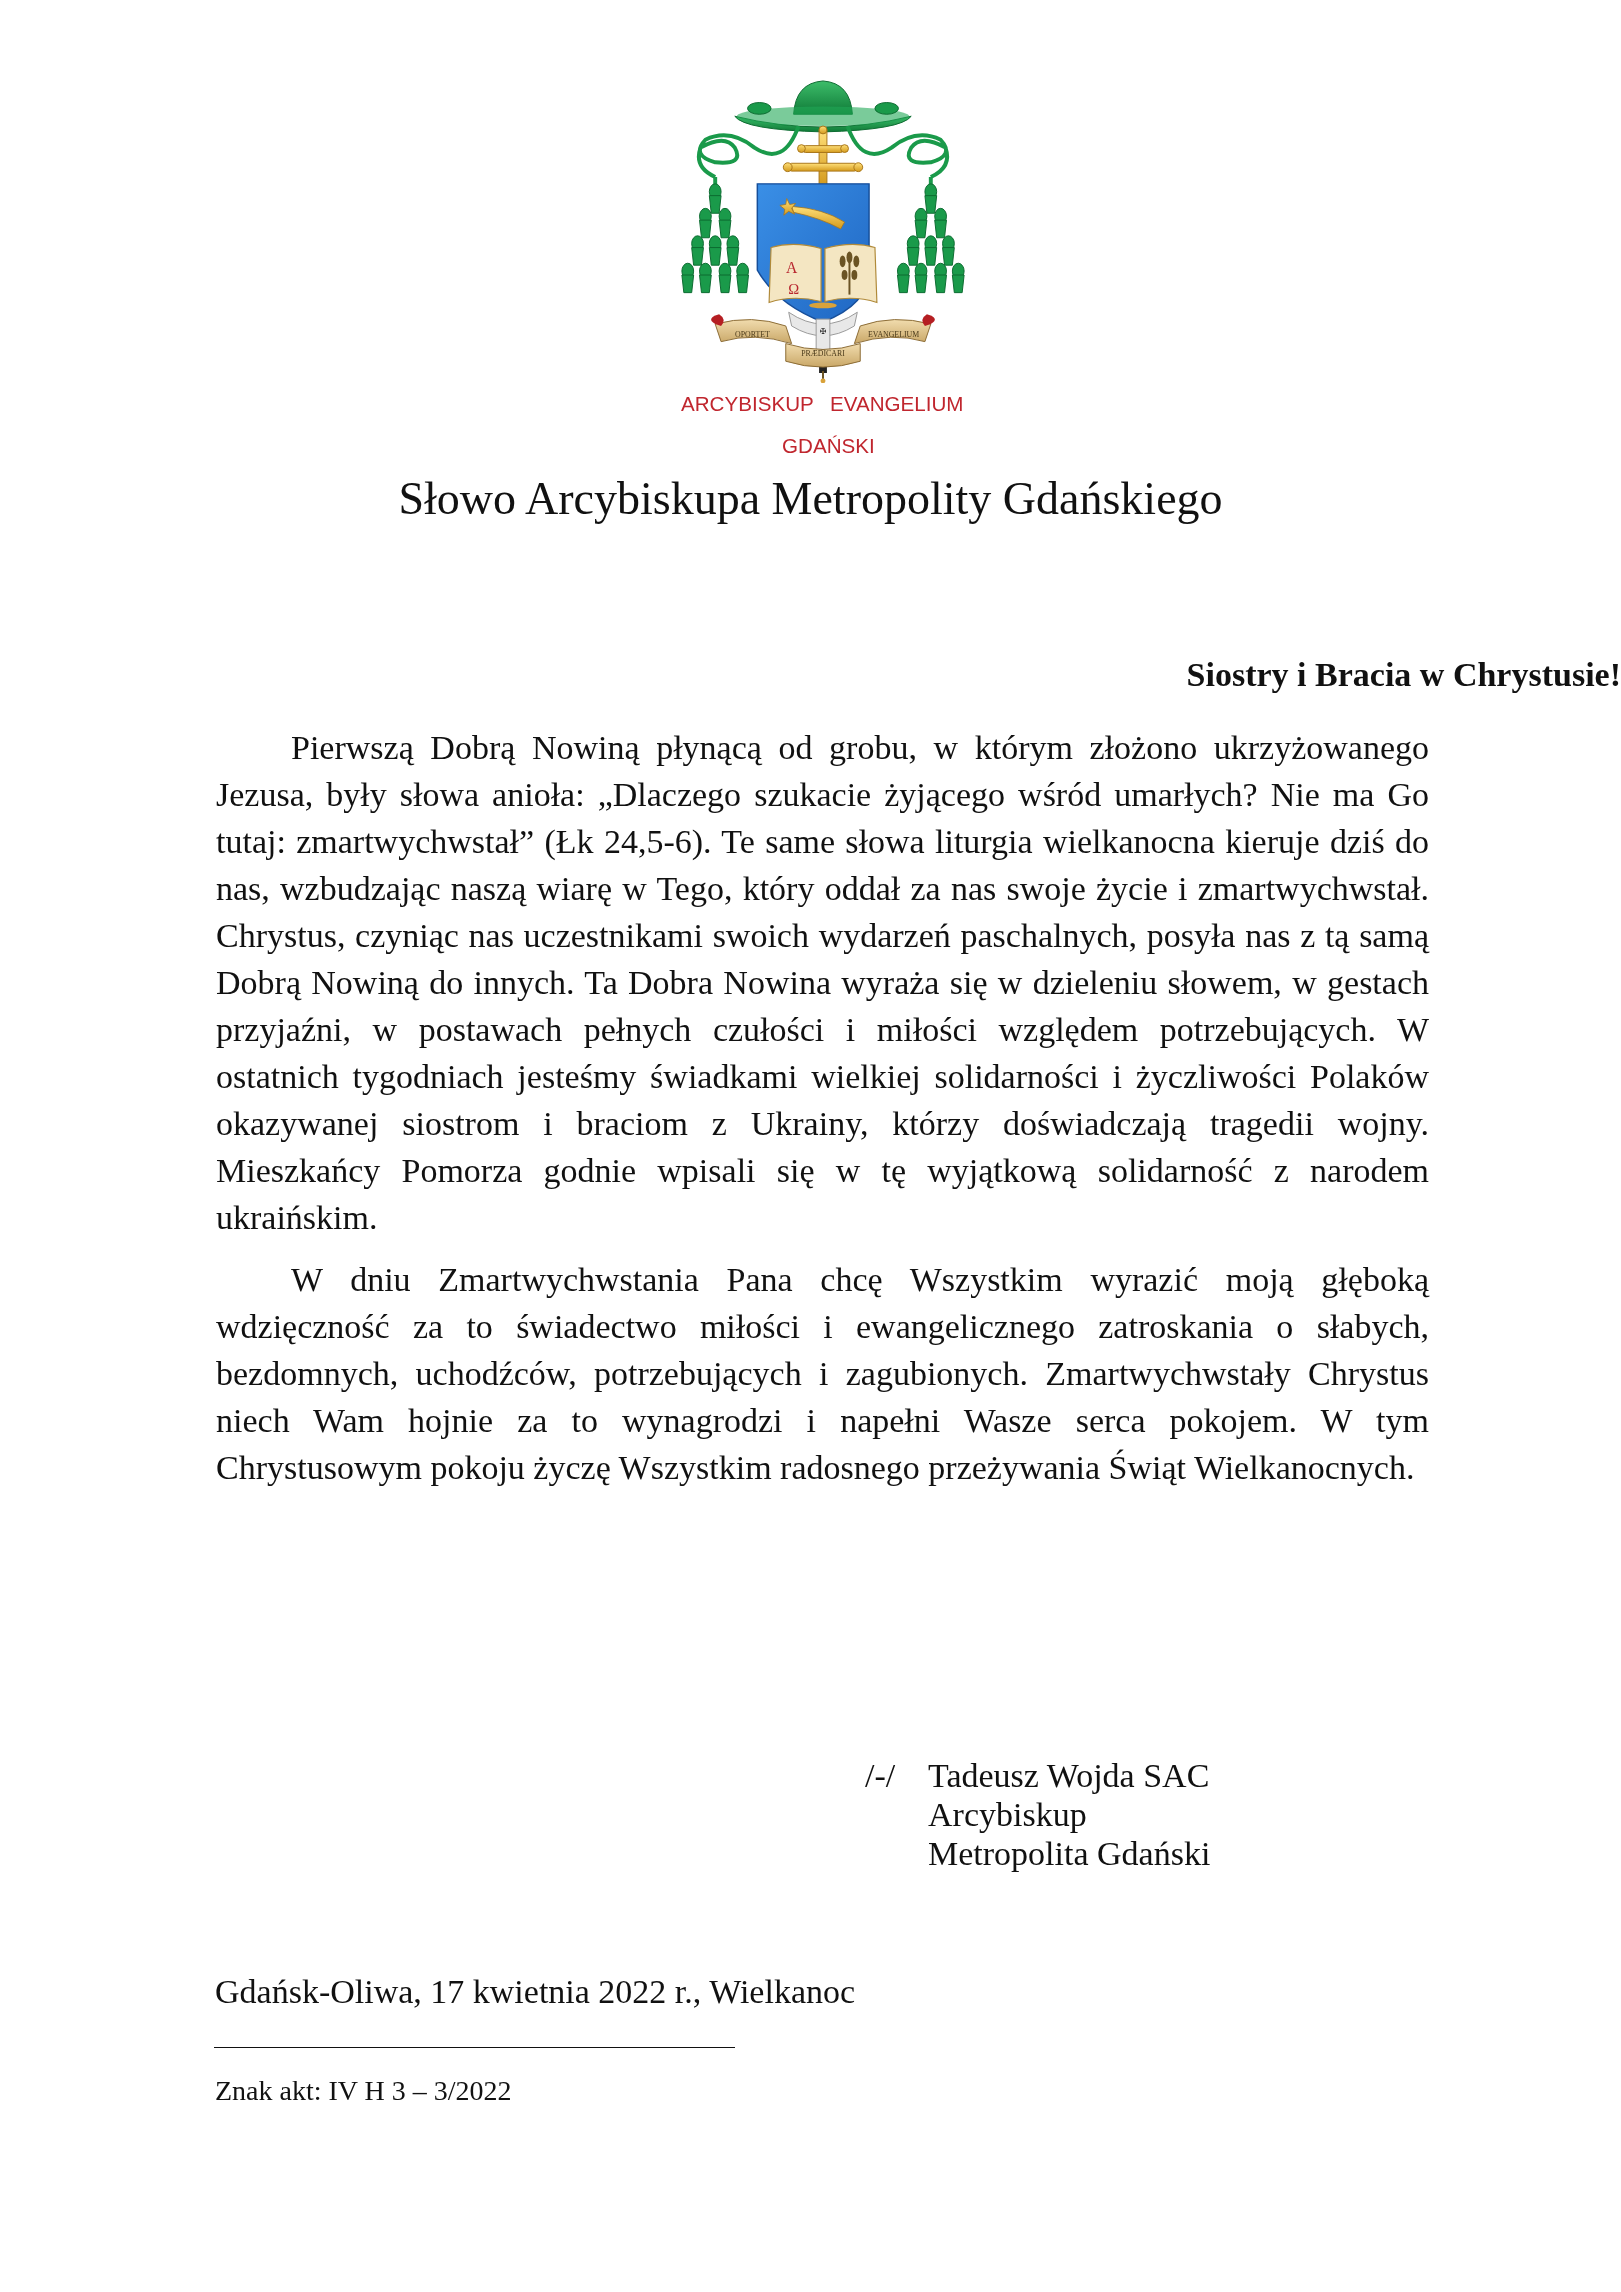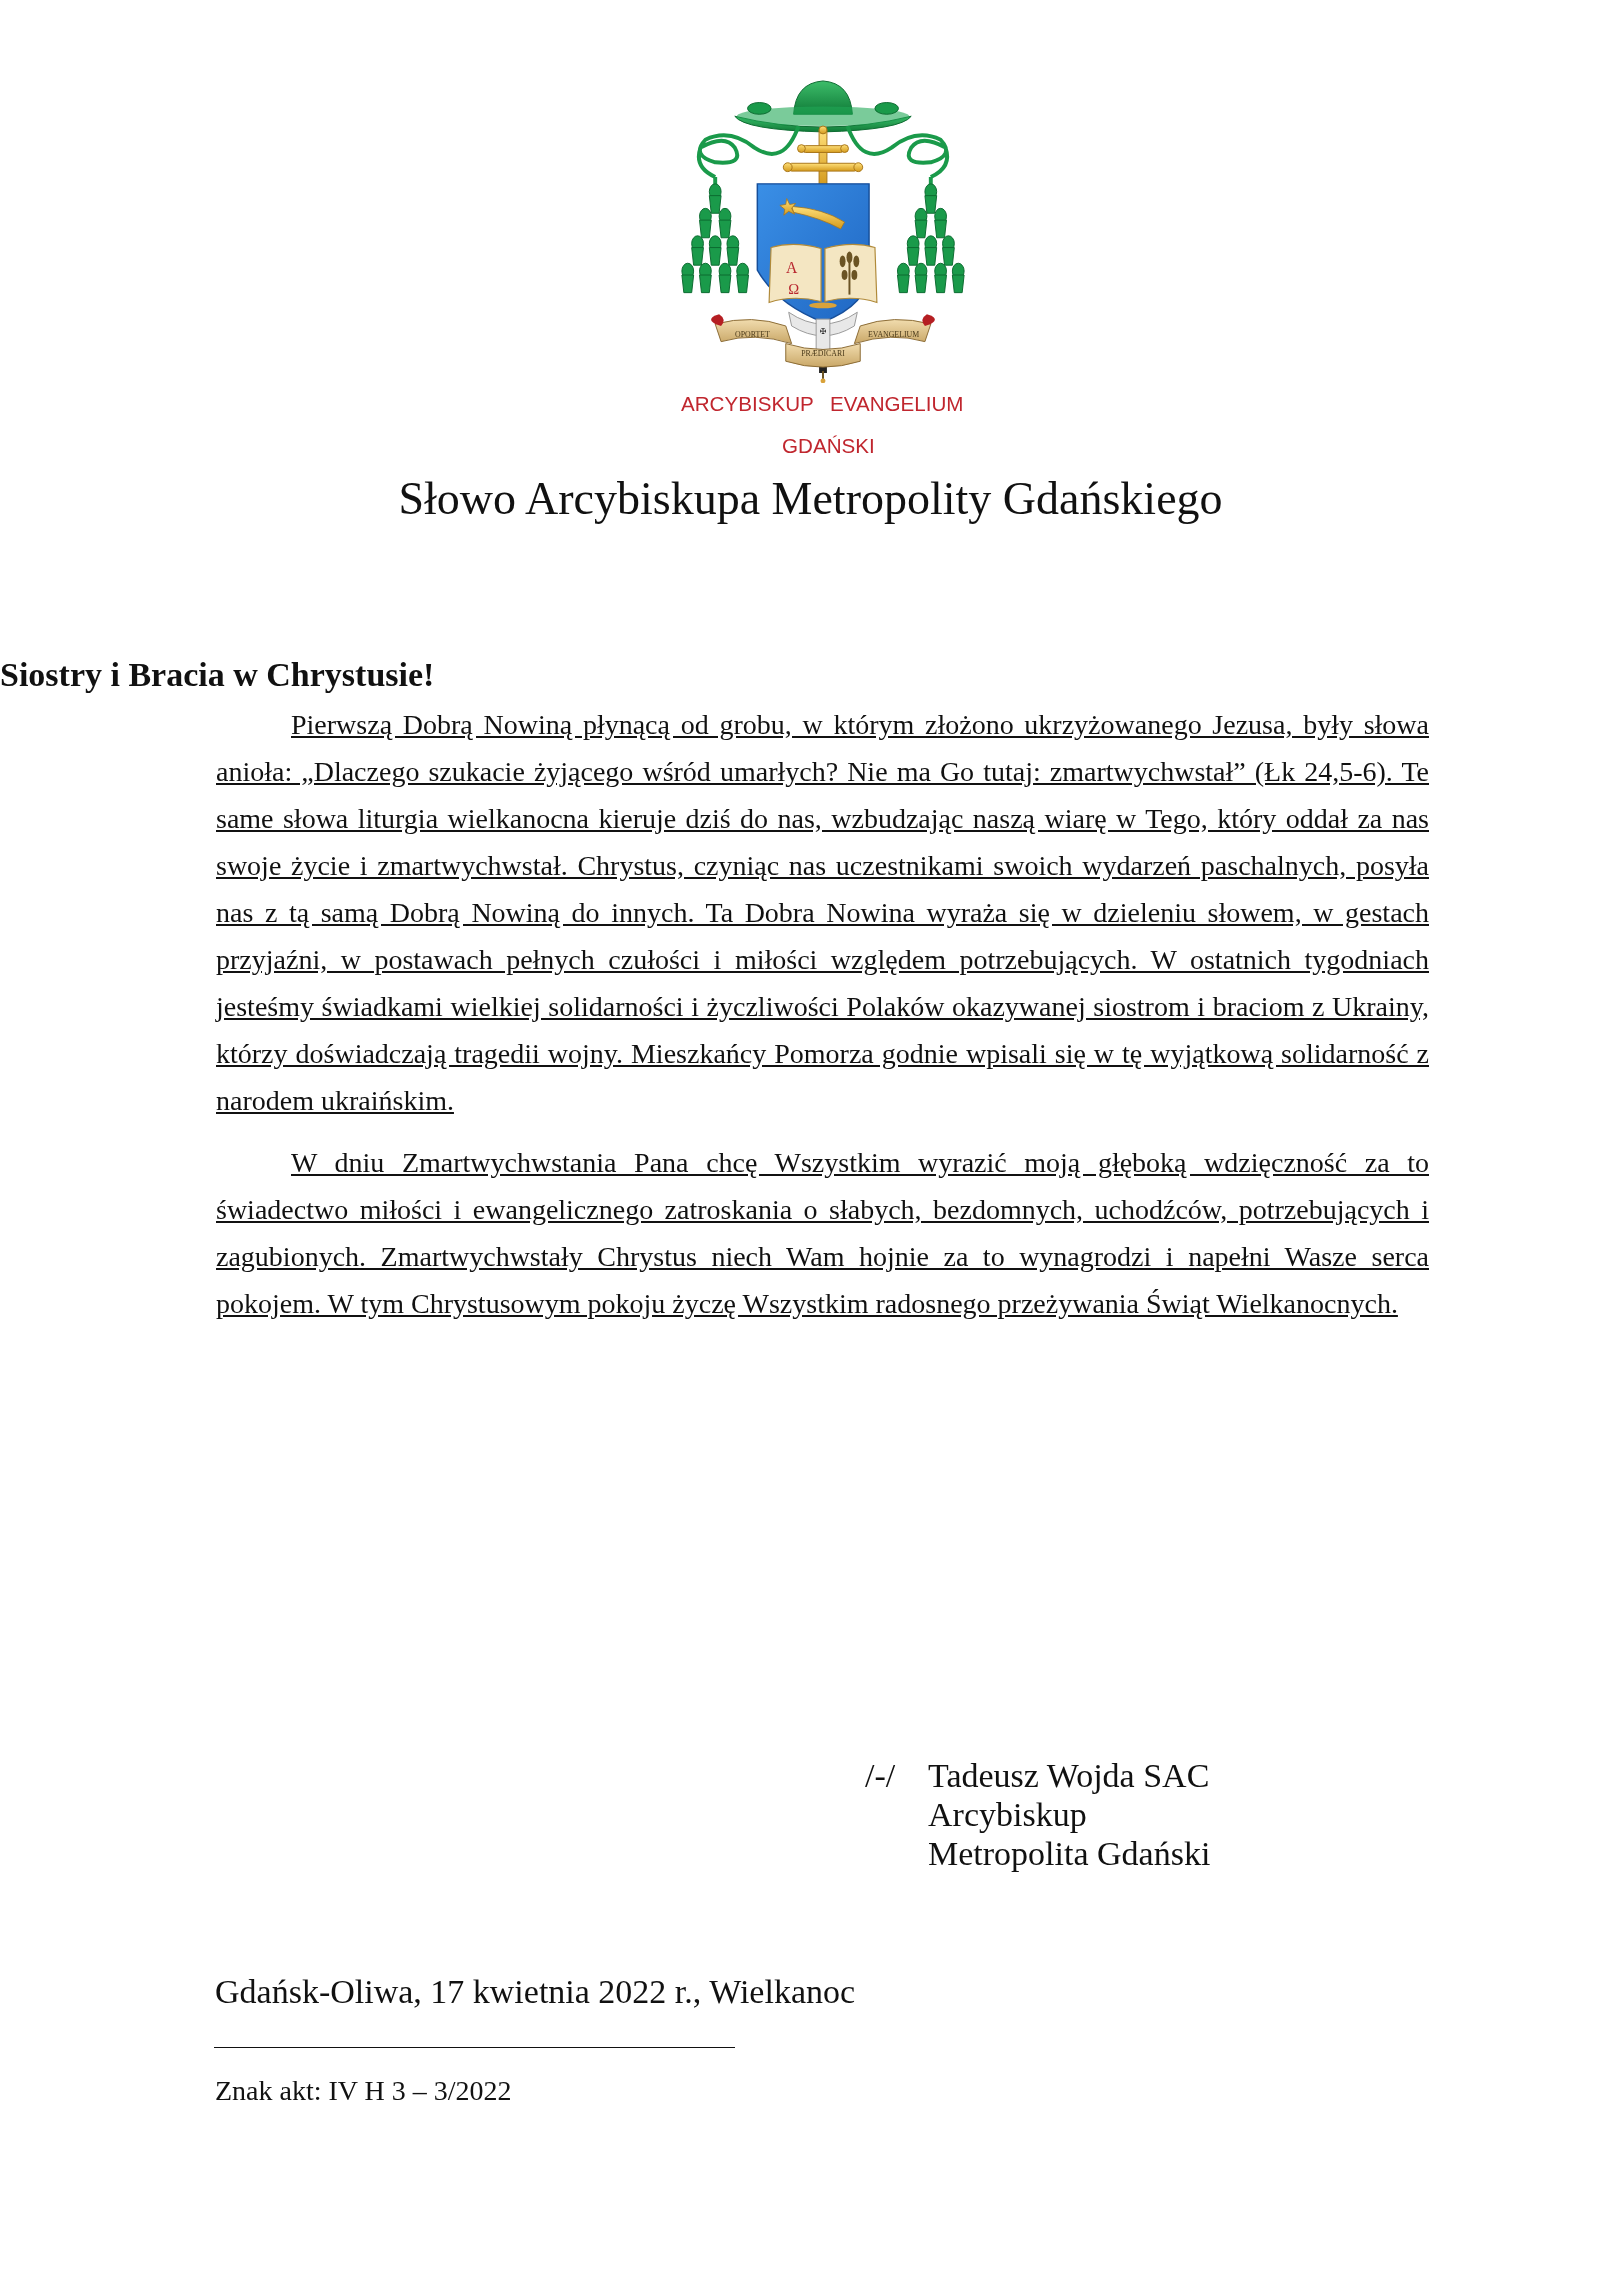--- a/index.html
+++ b/index.html
@@ -9,25 +9,25 @@
   .coat { position: absolute; left: 676px; top: 69px; width: 294px; height: 314px; }
 
   .arms-label { position: absolute; font-family: "Liberation Sans", "DejaVu Sans", sans-serif;
                 color: #c0262e; font-size: 20.6px; line-height: 1; white-space: nowrap; }
   .arms-l { left: 681px; top: 394px; }
   .arms-r { left: 830px; top: 394px; }
   .arms-c { left: 782px; top: 436px; }
 
   .title { position: absolute; left: 0; width: 1621px; top: 469px; text-align: center;
            font-weight: normal; font-size: 46px; line-height: 60px; }
-  .greeting { position: absolute; left: 0; width: 1621px; top: 655px; text-align: left;
+  .greeting { position: absolute; left: 0; width: 1621px; top: 655px; text-align: right;
               font-weight: bold; font-size: 34px; line-height: 39px; }
 
-  .body-text { position: absolute; left: 216px; width: 1213px; top: 701px;
-               font-size: 28px; line-height: 47px; text-decoration: underline; }
+  .body-text { position: absolute; left: 216px; width: 1213px; top: 724px;
+               font-size: 34px; line-height: 47px; }
   .body-text p { margin: 0 0 15px 0; text-indent: 75px; text-align: justify;
                  text-align-last: left; }
 
   .signature { position: absolute; left: 865px; top: 1756px; font-size: 34px; line-height: 39px; }
   .sig-row { display: flex; }
   .sig-mark { width: 63px; }
   .sig-lines { width: 294px; }
 
   .place-date { position: absolute; left: 215px; top: 1972px; font-size: 34px; line-height: 39px; white-space: nowrap; }
   .rule { position: absolute; left: 214px; top: 2047px; width: 521px; height: 0; border-top: 1.6px solid #111; }

